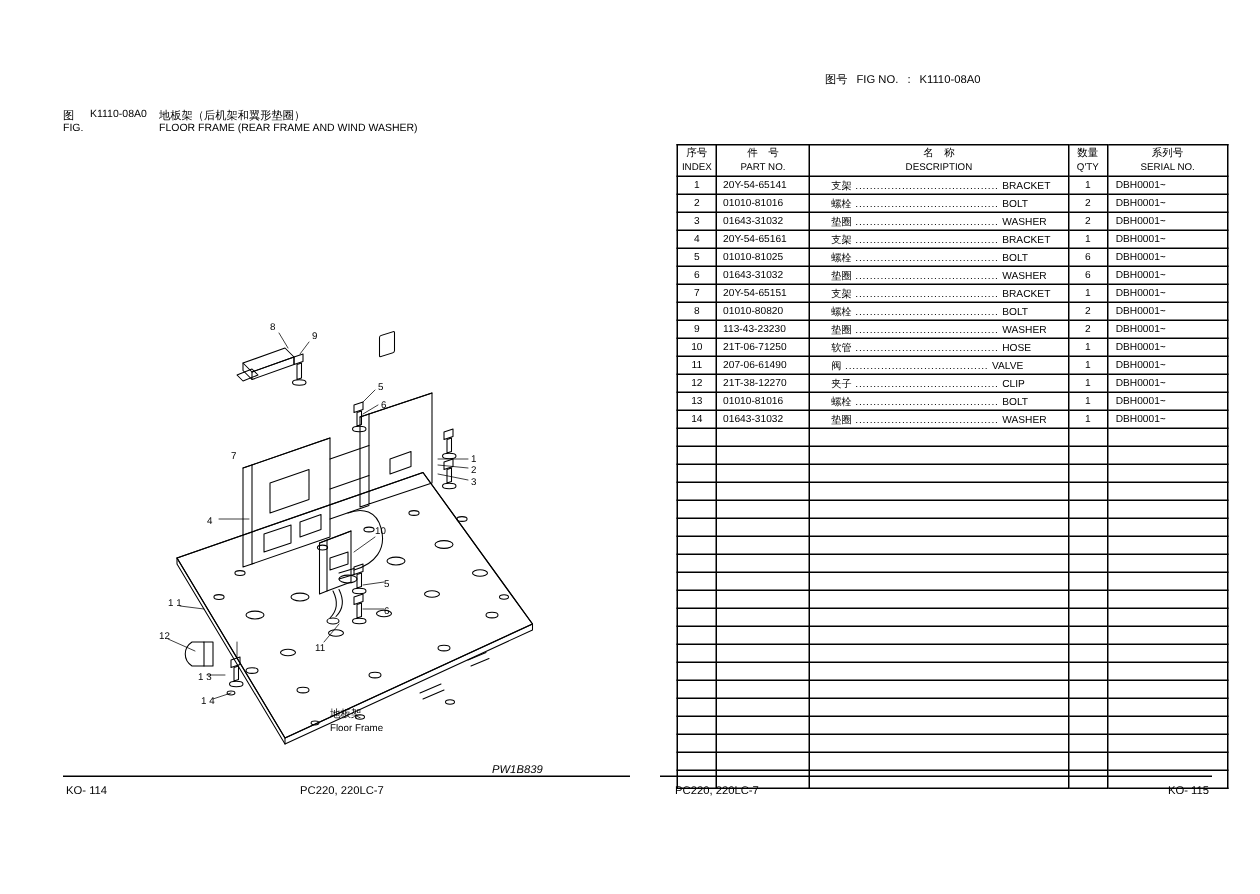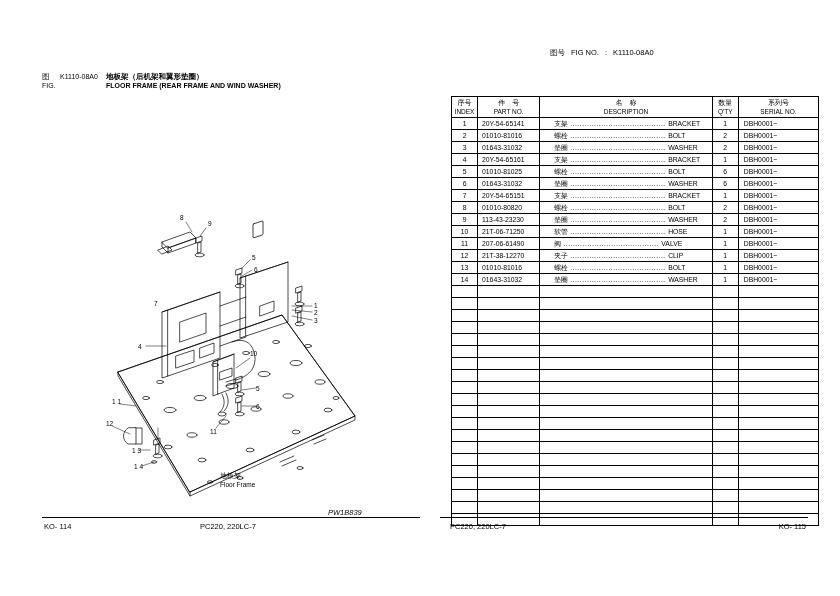--- a/index.html
+++ b/index.html
@@ -30,21 +30,21 @@
     font-size: 7px;
     line-height: 9px;
   }
   #left-fig-block .cn { font-size: 7.5px; }
   .fig-label-col {
     display: inline-block;
     vertical-align: top;
   }
   .fig-col-1 { width: 18px; }
   .fig-col-2 { width: 46px; }
-  .fig-title { display:inline-block; vertical-align: top; font-weight: bold; }
+  .fig-title { display:inline-block; vertical-align: top; }
 
   #left-footer-rule {
     position: absolute;
     left: 12px; right: 0px; top: 487px;
     border-top: 1px solid #000;
   }
   #left-page-no {
     position: absolute;
     left: 14px; top: 492px;
     font-size: 7.5px;

